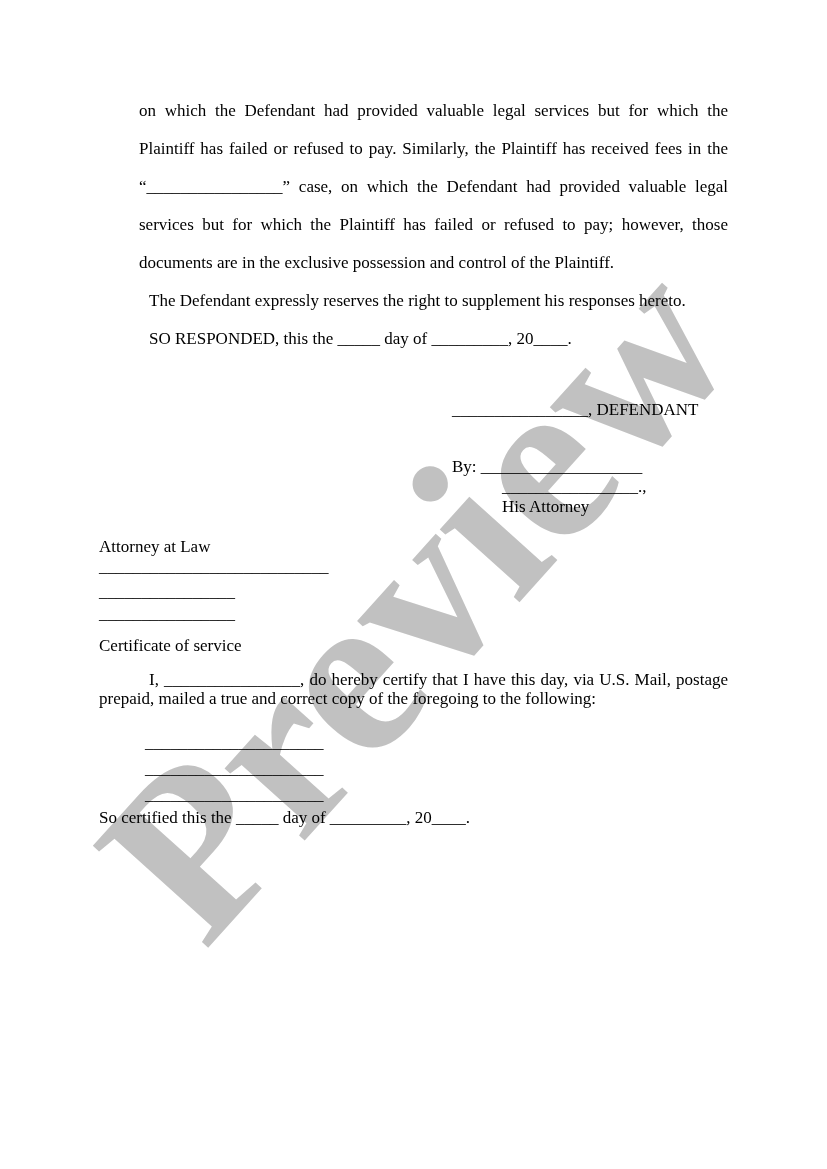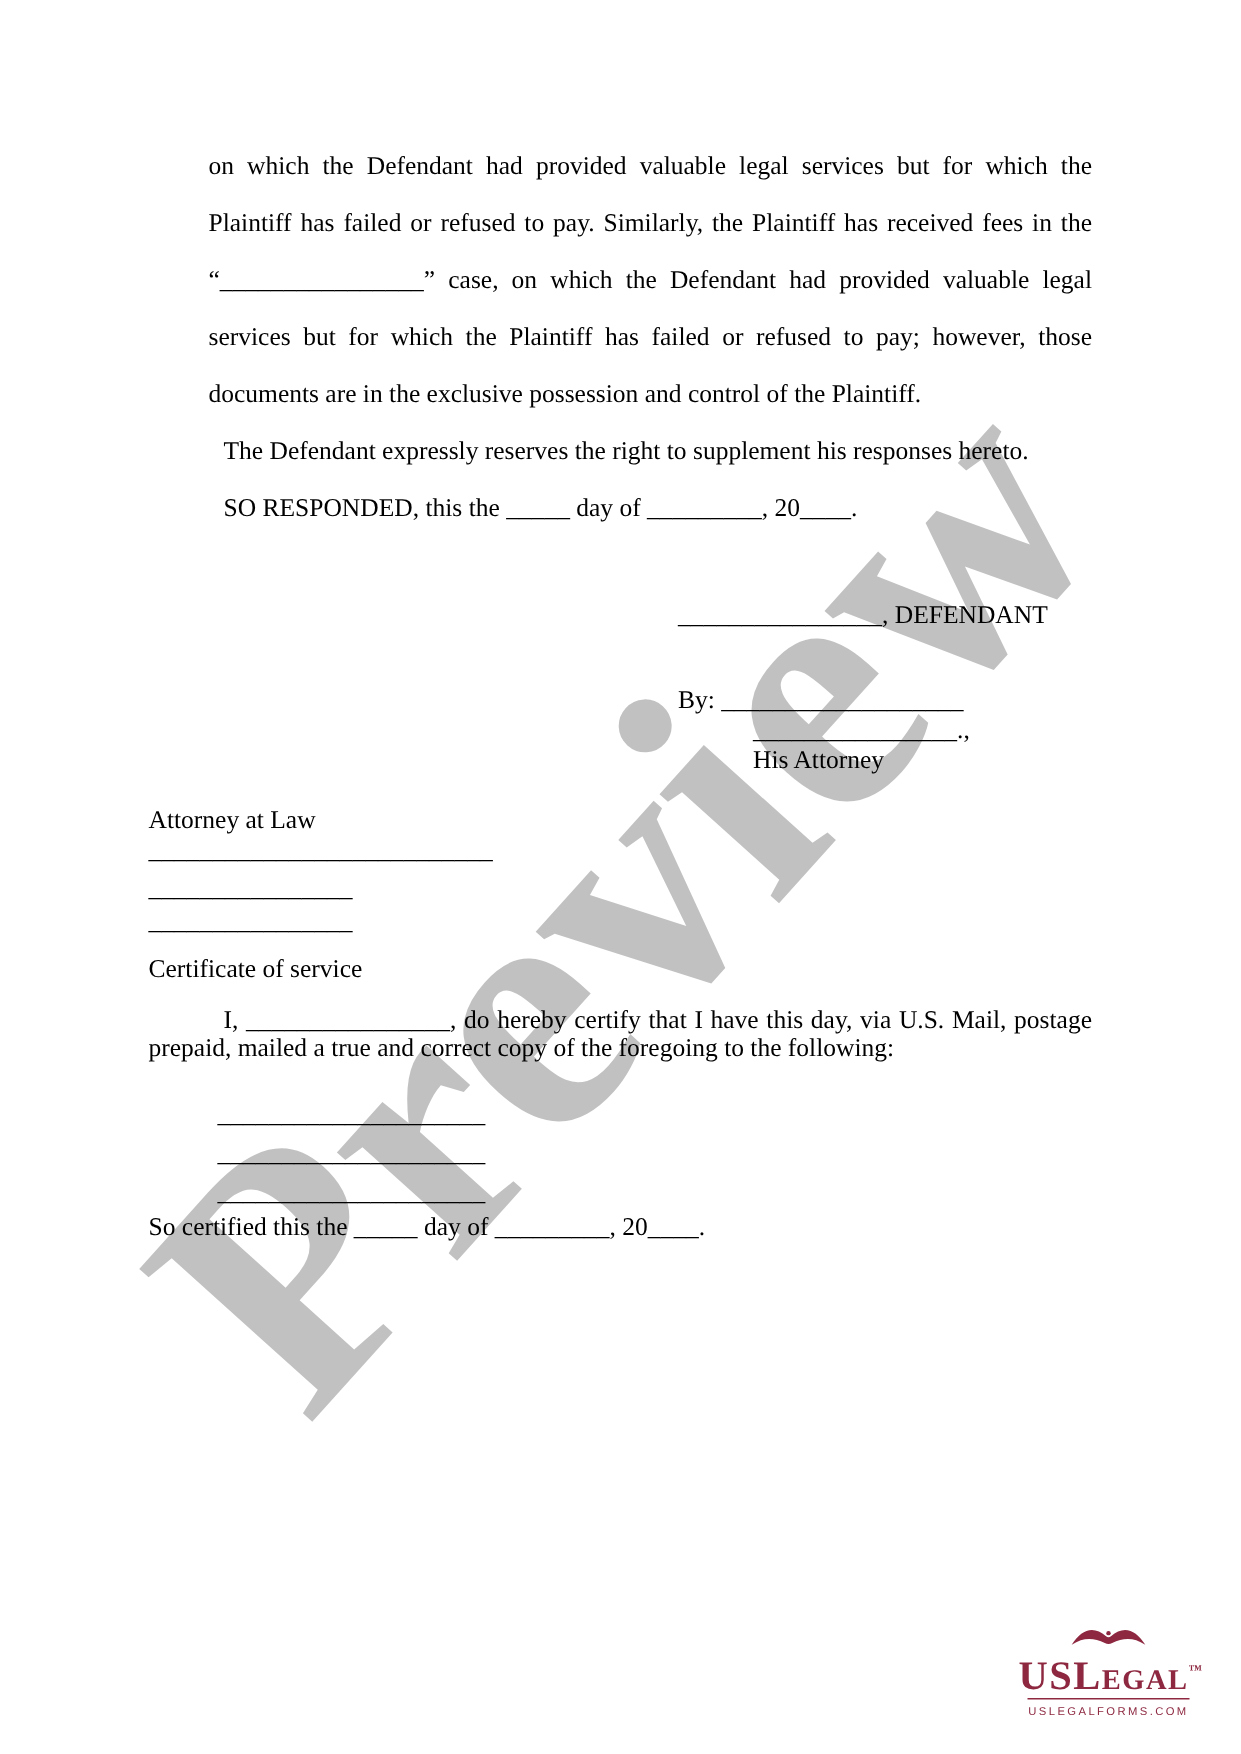--- a/index.html
+++ b/index.html
@@ -162,24 +162,14 @@
       <div>_____________________</div>
       <div>_____________________</div>
       <div>_____________________</div>
     </div>
 
     <p class="so-certified">So certified this the _____ day of _________, 20____.</p>
 
 
   </div>
 
-  <div class="footer-logo">
-    <svg class="eagle" viewBox="0 0 64 22" xmlns="http://www.w3.org/2000/svg" aria-hidden="true">
-      <path fill="#8D2840" d="M2 19 C 10 6, 20 3, 30 12 C 31.3 13.2, 32.7 13.2, 34 12 C 44 3, 54 6, 62 19
-               C 52 12.5, 44 13.5, 35 17.5 C 33 18.5, 31 18.5, 29 17.5 C 20 13.5, 12 12.5, 2 19 Z"></path>
-      <circle fill="#8D2840" cx="32" cy="9.5" r="1.8"></circle>
-    </svg>
-    <div class="brand-row"><span>USLegal</span><span class="tm">™</span></div>
-    <div class="brand-rule"></div>
-    <div class="site">USLEGALFORMS.COM</div>
-  </div>
 
 </div>
 
 </body></html>

